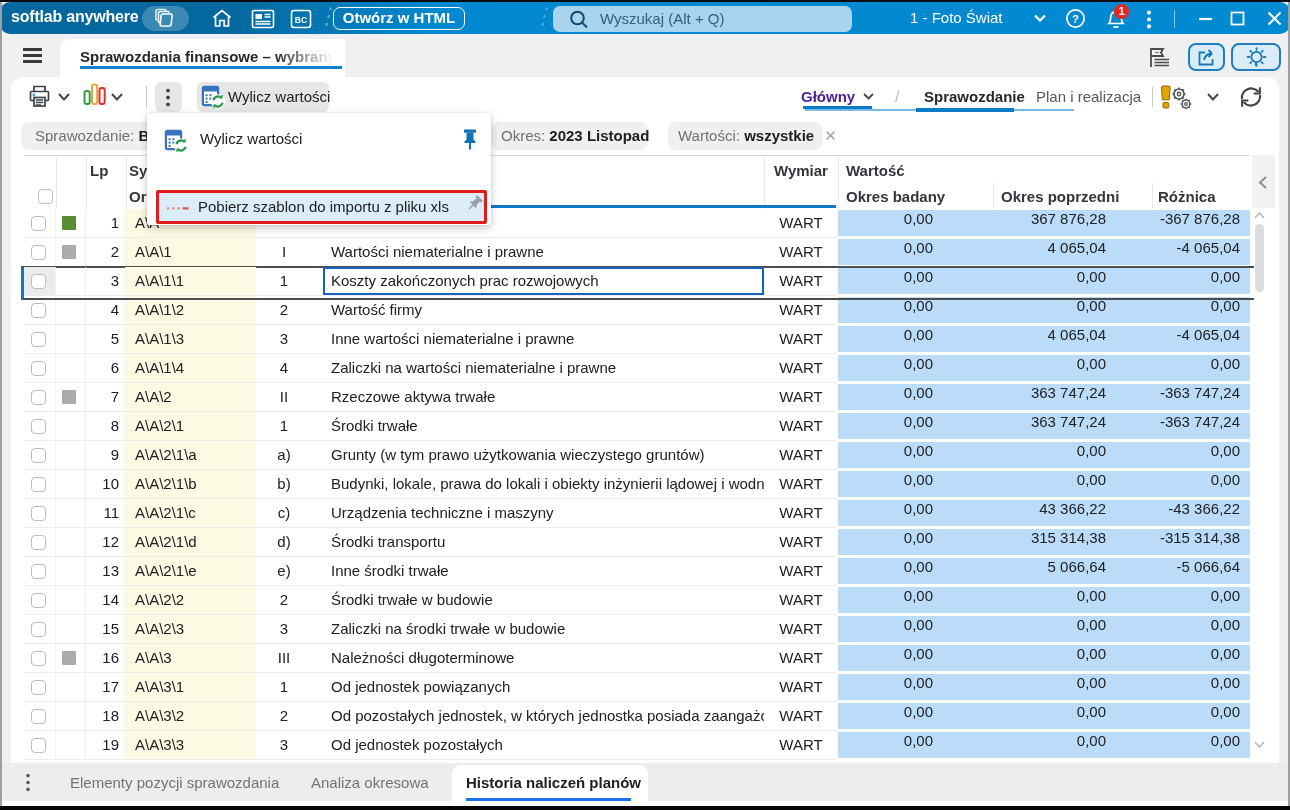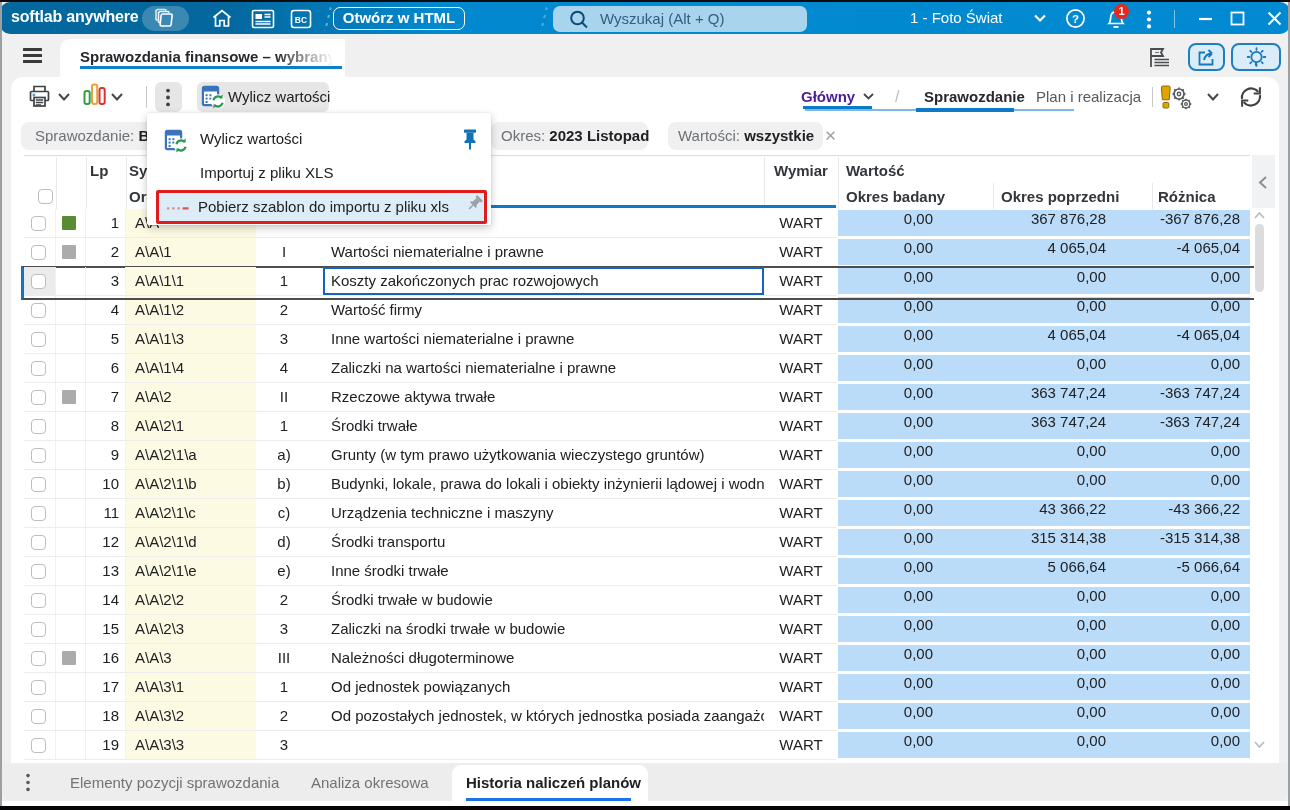--- a/index.html
+++ b/index.html
@@ -15,21 +15,21 @@
 
 
 #titlebar { position:absolute; left:0; top:2px; width:1290px; height:32px; border-top-left-radius:5px;
   background:linear-gradient(to right,#04689e 0px,#04689e 230px,#0288ce 430px,#018ad2 1290px); color:#fff; z-index:50;border-radius:10px; }
 #logo { position:absolute; left:11px; top:6px; font-size:16px; letter-spacing:-0.2px; color:#fff; font-weight:700; }
 .tb-pill { position:absolute; left:142px; top:4px; width:47px; height:25px; background:rgba(255,255,255,0.22); border-radius:13px; }
 .tbico { position:absolute; top:0; }
 #ttl-sep { position:absolute; left:1174px; top:8px; width:1px; height:18px; background:rgba(255,255,255,0.5); }
 #btn-html { position:absolute; left:333px; top:5px; width:132px; height:23px; border:1.6px solid #fff; border-radius:7px;
   color:#fff; font-weight:700; font-size:15px; text-align:center; line-height:20px; }
-#searchbox { position:absolute; left:553px; top:4px; width:254px; height:26px; background:#a9d4ee; border-radius:7px; }
+#searchbox { position:absolute; left:553px; top:4px; width:299px; height:26px; background:#a9d4ee; border-radius:7px; }
 #searchbox .stext { position:absolute; left:47px; top:4px; font-size:15px; color:#315f80; }
 #userlbl { position:absolute; left:910px; top:7px; font-size:15px; color:#fff; }
 #badge { position:absolute; left:1114px; top:2px; width:15px; height:15px; background:#e8281e; border-radius:50%;
   color:#fff; font-size:11px; font-weight:700; text-align:center; line-height:15px; z-index:2; }
 
 
 #tabbar { position:absolute; left:2px; top:34px; width:1286px; height:43px; background:#f0f0f1; }
 #burger { position:absolute; left:21px; top:14px; width:19px; height:15px; }
 #burger div { height:3px; background:#3a3a3c; margin-bottom:3px; border-radius:0.5px; }
 #toptab { position:absolute; left:58px; top:5px; width:285px; height:38px; background:#fff; border-radius:10px 10px 0 0; z-index:2; }
@@ -580,20 +580,21 @@
         <span class="v2">0,00</span>
         <span class="v3">0,00</span>
       </div>
 </div>
 <div class="trow">
 <div class="c-check"><span class="cb"></span></div>
 <div class="c-sq"></div>
 <div class="c-lp">19</div>
 <div class="c-sym">A\A\3\3</div>
 <div class="c-ory">3</div>
+<div class="c-desc"><span>Od jednostek pozostałych</span></div>
 <div class="c-wym">WART</div>
 <div class="c-val">
         <span class="v1">0,00</span>
         <span class="v2">0,00</span>
         <span class="v3">0,00</span>
       </div>
 </div>
 </div>
 
 <div id="rpanel">
@@ -640,23 +641,20 @@
  <path d="M21.8 9.6 L21.3 13.7 L17.3 12.8 Z" fill="#2a9a50"></path>
  <path d="M12.2 23.4 L12.7 19.3 L16.7 20.2 Z" fill="#2a9a50"></path>
 </svg>
       <span class="mt">Wylicz wartości</span>
       <svg style="position:absolute; left:315px; top:6px;" width="16" height="21" viewBox="0 0 16 21" fill="#1272b6">
  <rect x="2" y="0.5" width="12" height="3.2" rx="0.6"></rect>
  <path d="M4.5 3.7 H11.5 V10.5 L13.5 12.3 V14 H2.5 V12.3 L4.5 10.5 Z"></path>
  <rect x="7" y="14" width="2" height="6.5"></rect>
       </svg>
     </div>
- <div class="mi" style="top:44px;">
-      <span class="mt">Importuj z pliku XLS</span>
-    </div>
  <div class="mi" id="mi3">
       <svg style="position:absolute; left:8px; top:14px;" width="24" height="3" viewBox="0 0 24 3">
  <rect x="0" y="0.3" width="2.4" height="2.2" fill="#df8d88"></rect>
  <rect x="5.2" y="0.3" width="2.4" height="2.2" fill="#df8d88"></rect>
  <rect x="10.4" y="0.3" width="2.4" height="2.2" fill="#df8d88"></rect>
  <rect x="15.6" y="0.3" width="6" height="2.2" fill="#d9534a"></rect>
       </svg>
       <span class="mt">Pobierz szablon do importu z pliku xls</span>
       <svg style="position:absolute; left:303px; top:1px;" width="22" height="22" viewBox="0 0 22 22" fill="#9aa0a6">
  <g transform="rotate(45 11 11)">

